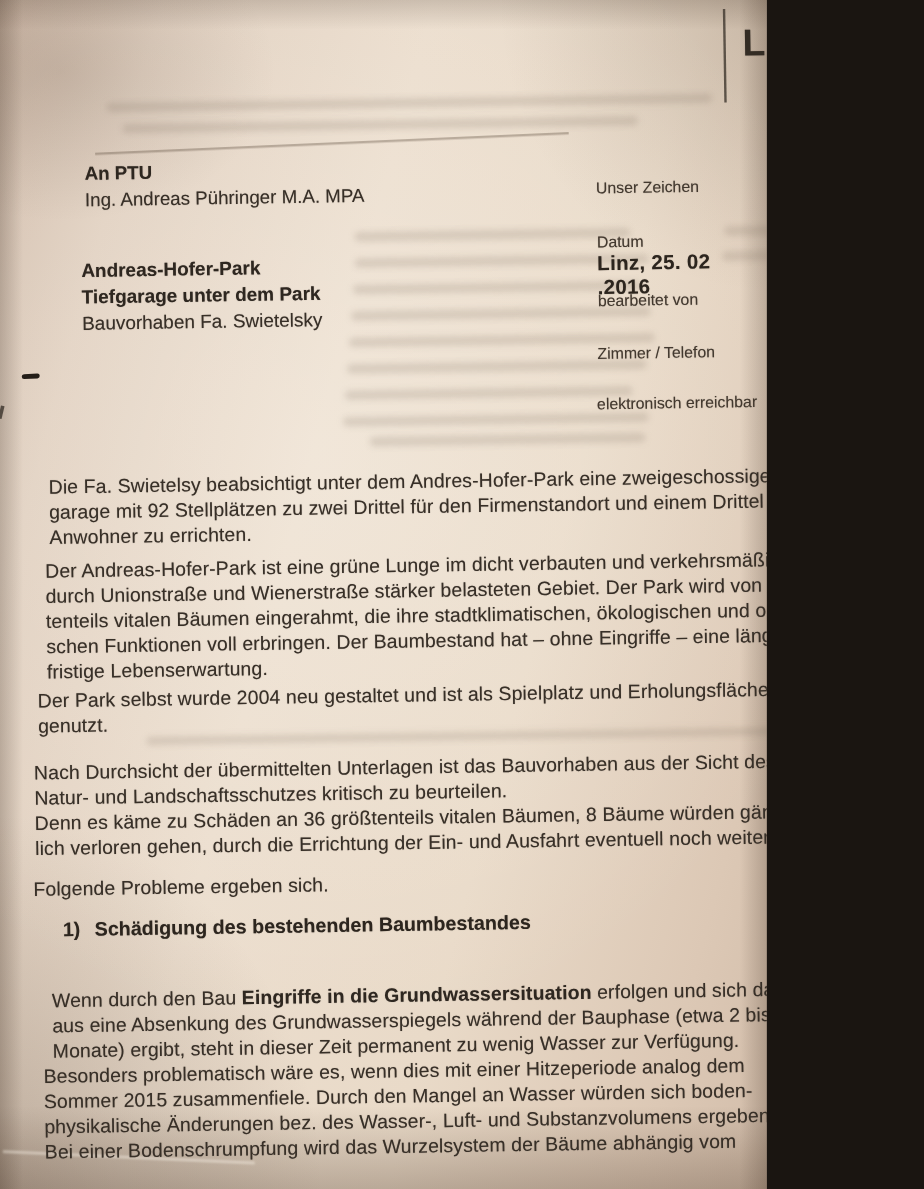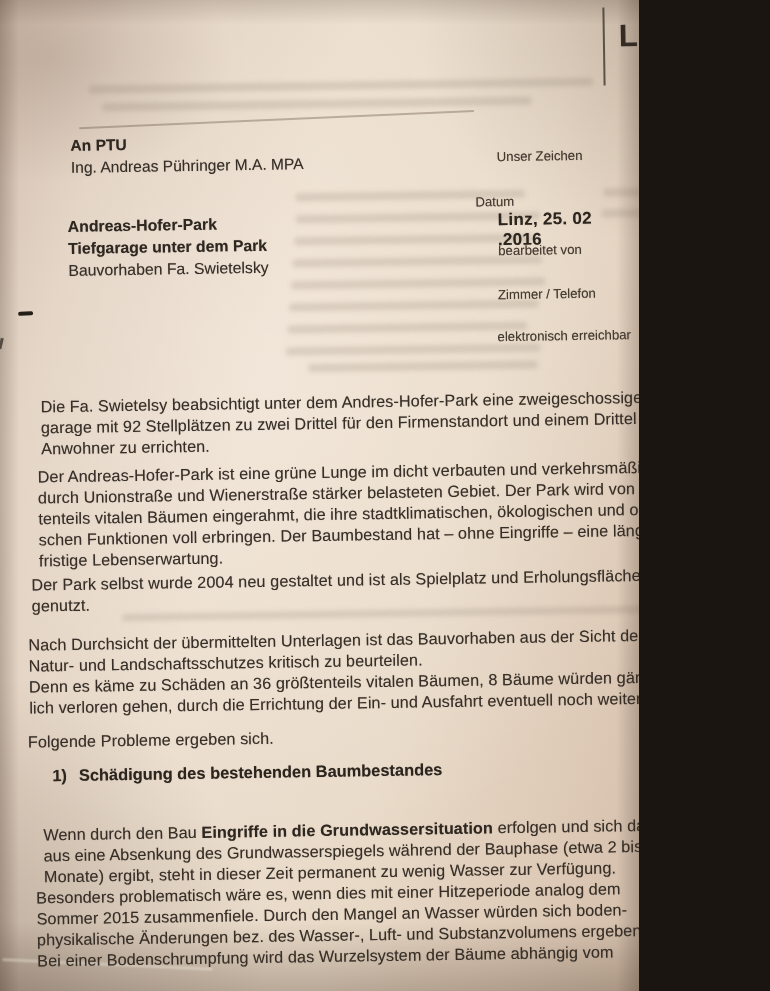--- a/index.html
+++ b/index.html
@@ -84,21 +84,21 @@
       <div>Ing. Andreas Pühringer M.A. MPA</div>
     </div>
 
     <div class="abs subj" style="left:72px;top:212px;">
       <div class="b">Andreas-Hofer-Park</div>
       <div class="b">Tiefgarage unter dem Park</div>
       <div>Bauvorhaben Fa. Swietelsky</div>
     </div>
 
     <div class="abs meta-label" style="left:502px;top:152px;">Unser Zeichen</div>
-    <div class="abs meta-label" style="left:480px;top:197px;">Datum</div>
+    <div class="abs meta-label" style="left:502px;top:197px;">Datum</div>
     <div class="abs date-value" style="left:502px;top:213px;">Linz, 25. 02 .2016</div>
     <div class="abs meta-label" style="left:502px;top:246px;">bearbeitet von</div>
     <div class="abs meta-label" style="left:501px;top:290px;">Zimmer / Telefon</div>
     <div class="abs meta-label" style="left:500px;top:332px;">elektronisch erreichbar</div>
 
     <div class="abs dash-mark"></div>
     <div class="abs tick-mark"></div>
 
     <div class="abs para" style="left:42px;top:392px;width:680px;">Die Fa. Swietelsy beabsichtigt unter dem Andres-Hofer-Park eine zweigeschossige Tief-
 garage mit 92 Stellplätzen zu zwei Drittel für den Firmenstandort und einem Drittel für

